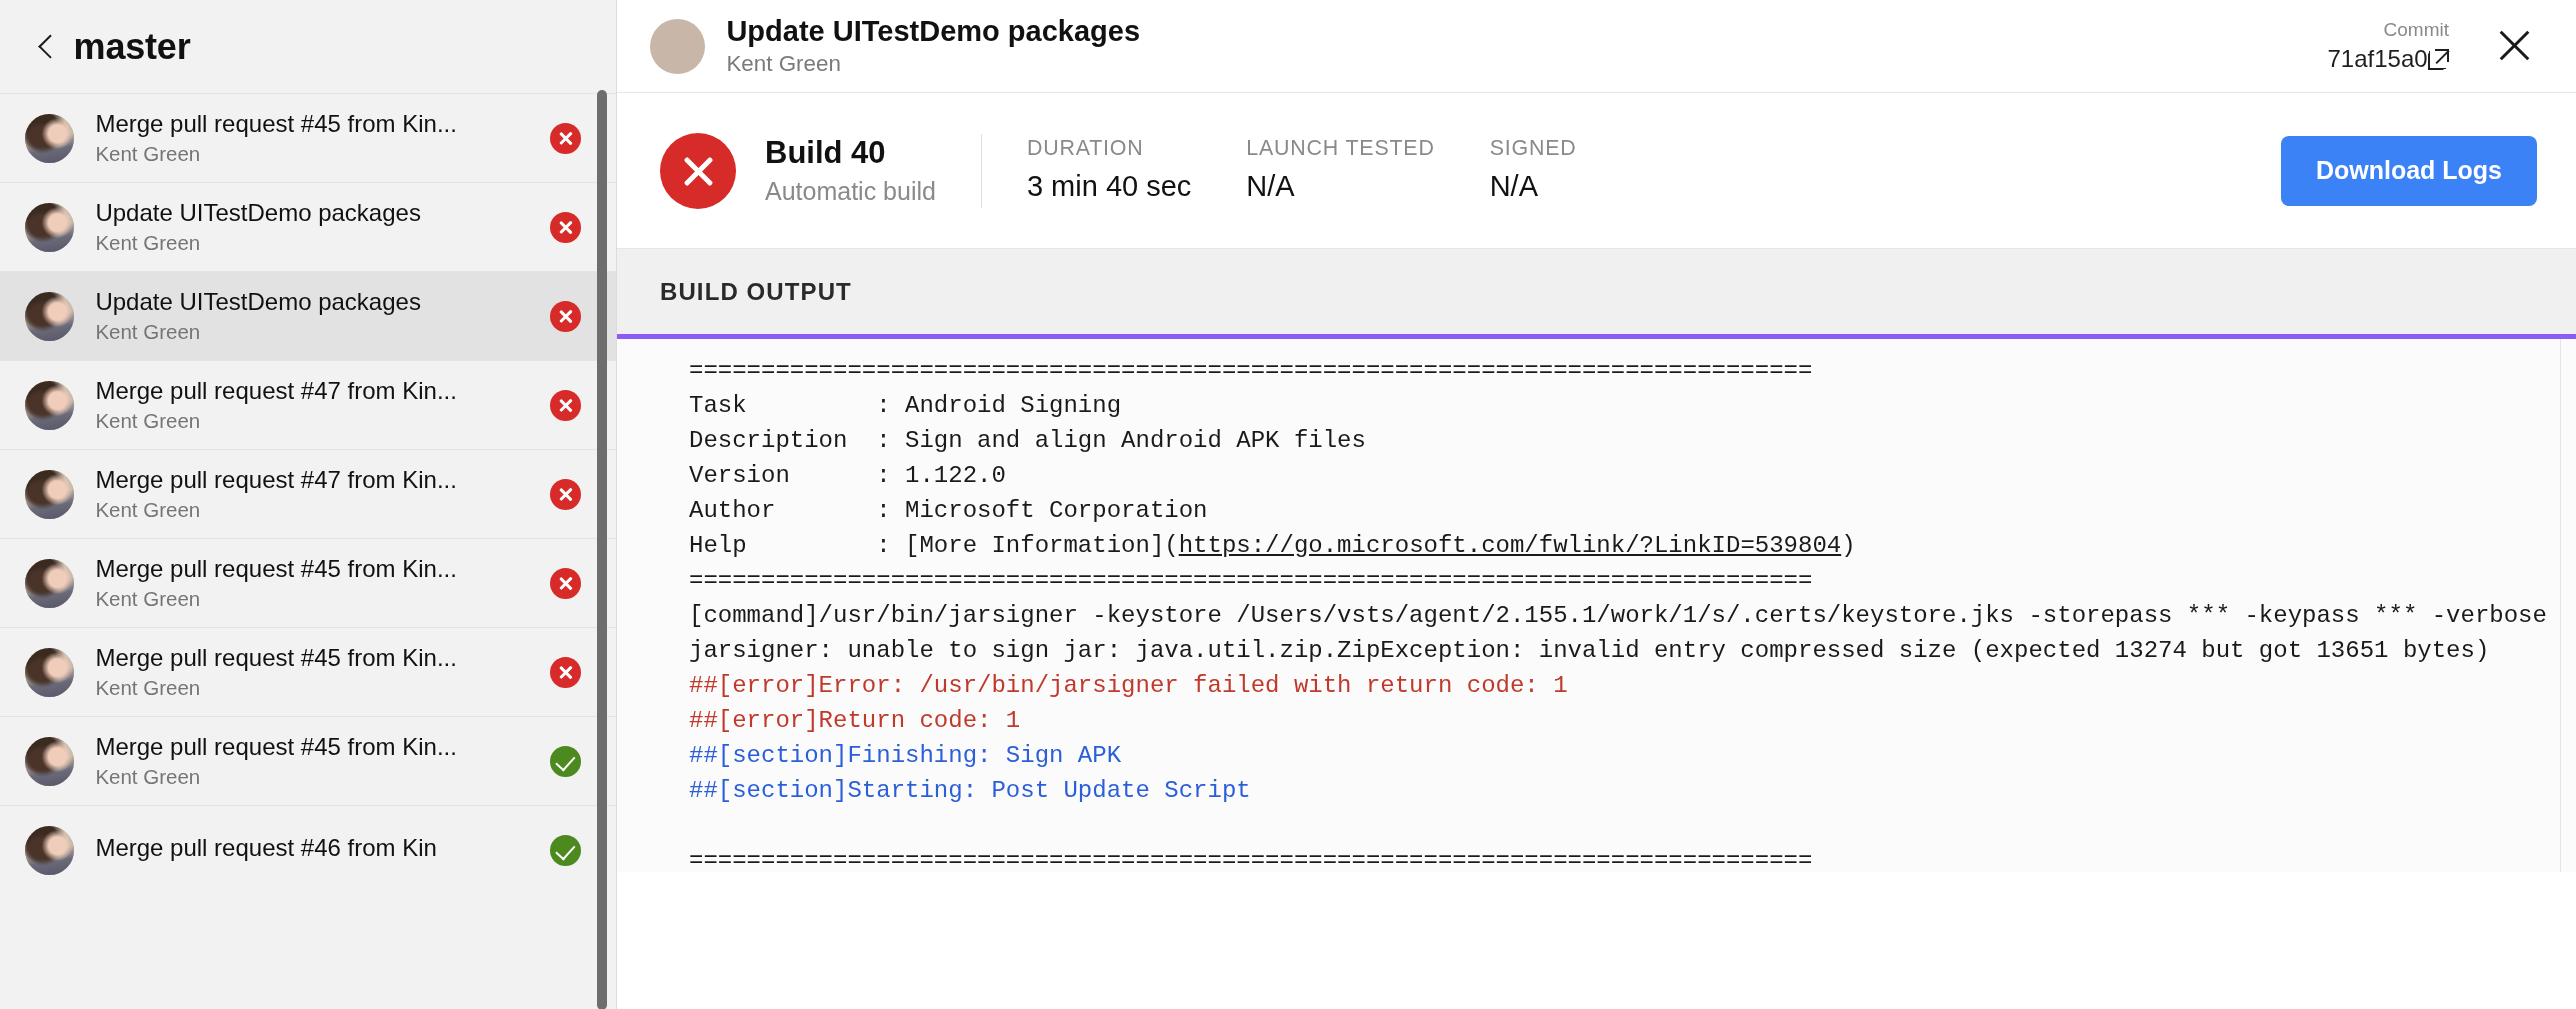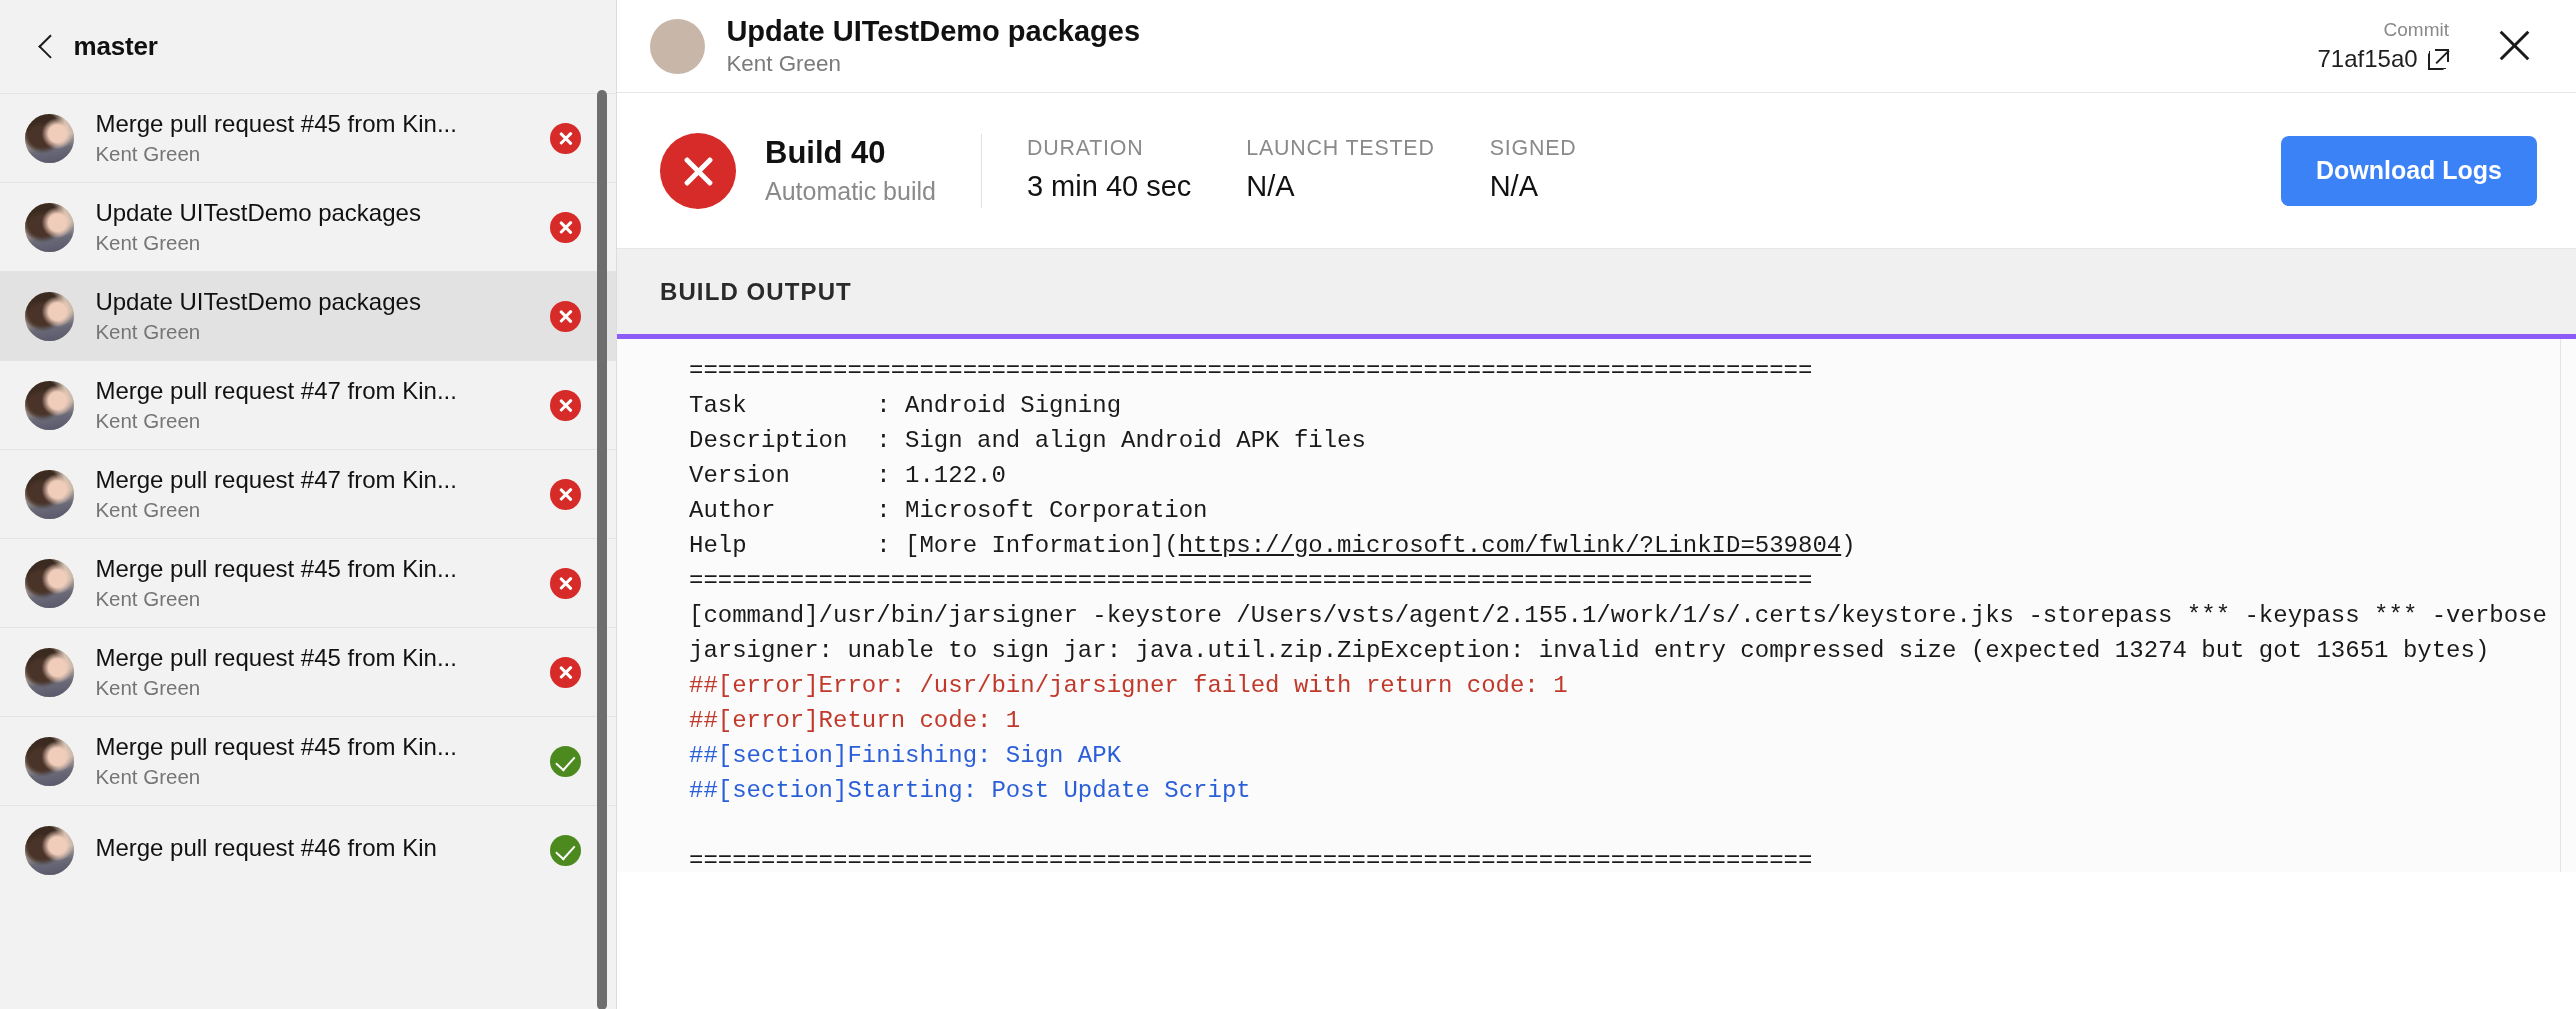--- a/index.html
+++ b/index.html
@@ -35,21 +35,21 @@
   .back-chevron::before {
     content: "";
     position: absolute;
     left: 6.8px; top: 3.9px;
     width: 14.6px; height: 14.6px;
     border-left: 2.9px solid #1a1a1a;
     border-bottom: 2.9px solid #1a1a1a;
     transform: rotate(45deg);
   }
   .branch-name {
-    font-size: 26px; font-weight: bold; color: #111111;
+    font-size: 36px; font-weight: bold; color: #111111;
     letter-spacing: -0.2px;
   }
 
   .commit-list { height: 995px; overflow: hidden; }
   .commit-item {
     height: 89px;
     display: flex; align-items: center;
     padding: 0 35px 0 25px;
     border-top: 1px solid #e4e4e4;
     background: #f2f2f2;
@@ -121,21 +121,21 @@
   .mh-titles { flex: 1 1 auto; min-width: 0; }
   .mh-title {
     font-size: 29px; font-weight: bold; color: #111111; line-height: 1.2;
     white-space: nowrap; overflow: hidden; text-overflow: ellipsis;
   }
   .mh-sub { font-size: 22.4px; color: #7a7a7a; line-height: 1.25; margin-top: 1.9px; }
   .commit-block { text-align: right; margin-right: 43px; }
   .commit-label { font-size: 19px; color: #8a8a8a; line-height: 1.2; }
   .commit-hash-row {
     display: flex; align-items: center; justify-content: flex-end;
-    gap: 10px; margin-top: 3.9px;
+    gap: 0; margin-top: 3.9px;
   }
   .commit-hash { font-size: 24px; color: #1f1f1f; }
   .ext-link-icon {
     width: 21.4px; height: 21.4px; position: relative; display: inline-block;
   }
   .ext-link-icon .box {
     position: absolute; left: 0; bottom: 0; width: 16.6px; height: 16.6px;
     border: 1.9px solid #1f1f1f; border-top-color: transparent; border-right-color: transparent;
   }
   .ext-link-icon .box::after {

